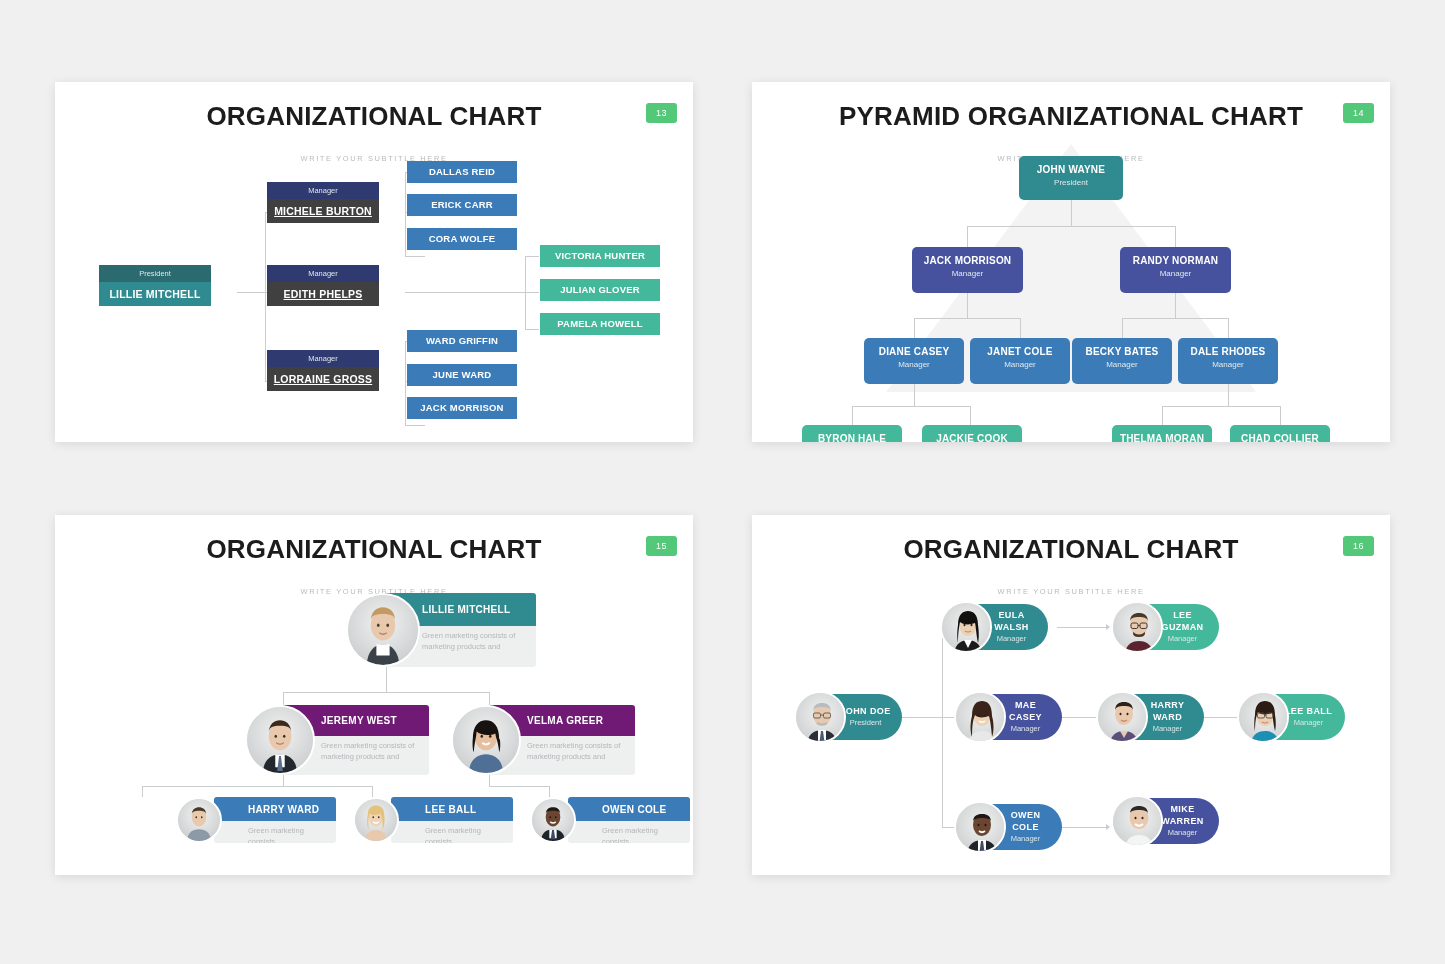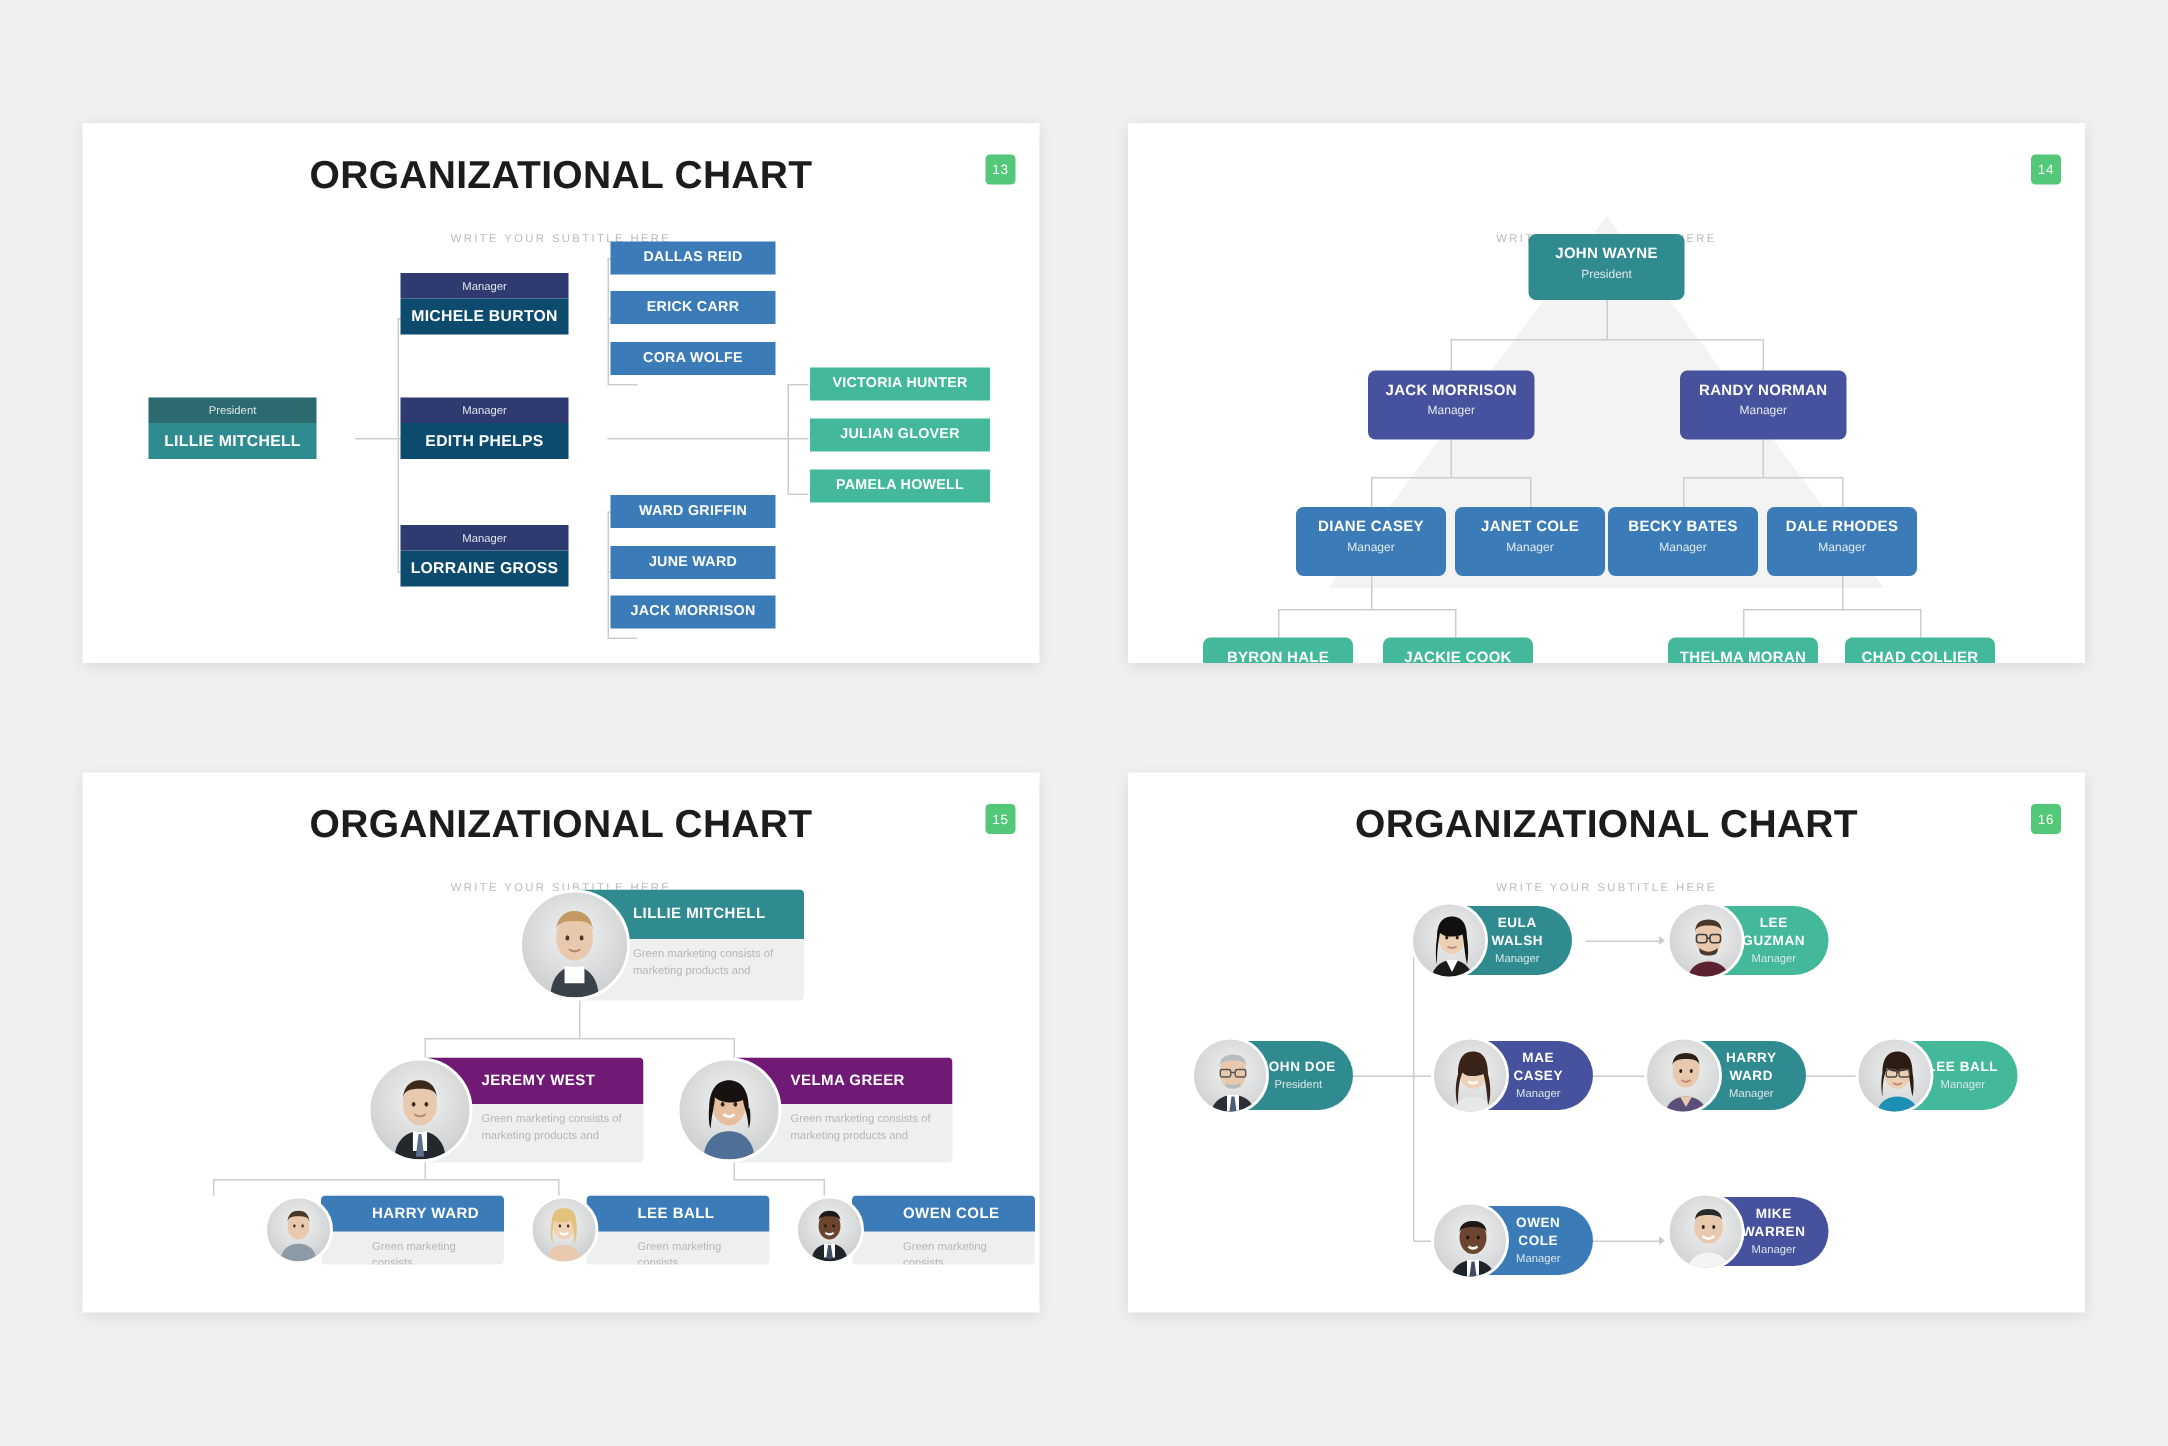--- a/index.html
+++ b/index.html
@@ -31,21 +31,21 @@
     color: #1c1c1c;
   }
   .slide-subtitle {
     position: absolute; left: 0; right: 0; top: 44px;
     text-align: center;
     font-size: 7.5px; letter-spacing: 1.6px;
     color: #b8bcbe; font-weight: normal; margin-top: 28px;
   }
   .page-badge {
     position: absolute; right: 16px; top: 21px;
-    width: 20px; height: 20px; border-radius: 3px;
+    width: 31px; height: 20px; border-radius: 3px;
     background: #52c878; color: #ffffff;
     font-size: 9px; display: flex; align-items: center; justify-content: center;
     letter-spacing: 0.5px;
   }
 
   
   .ln { position: absolute; background: #c9cdd0; }
   .lnh { height: 1px; }
   .lnv { width: 1px; }
 
@@ -62,21 +62,21 @@
     letter-spacing: 0.2px;
   }
   .s13 .two-row { width: 112px; height: 41px; }
   .s13 .flat {
     width: 110px; height: 22px; line-height: 22px;
     font-size: 9.5px; font-weight: bold; letter-spacing: 0.2px;
   }
   .teal-h { background: #2b6a6e; }
   .teal-b { background: #2f8b8f; }
   .navy-h { background: #2e3a70; }
-  .navy-b { background: #0c4a6e; }
+  .navy-b { background: #404040; text-decoration: underline; }
   .blue-f { background: #3b7cb8; }
   .green-f { background: #43b89a; }
 
   
   .s14 .pyr-bg {
     position: absolute;
     width: 0; height: 0;
     border-left: 185px solid transparent;
     border-right: 185px solid transparent;
     border-bottom: 248px solid #f3f3f3;
@@ -210,20 +210,21 @@
     <div class="node two-row" style="left:212px; top:268px;">
       <div class="hdr navy-h">Manager</div>
       <div class="nm navy-b">LORRAINE GROSS</div>
     </div>
     <div class="node flat blue-f" style="left:352px; top:248px;">WARD GRIFFIN</div>
     <div class="node flat blue-f" style="left:352px; top:282px;">JUNE WARD</div>
     <div class="node flat blue-f" style="left:352px; top:315px;">JACK MORRISON</div>
   </div>
 
   <div class="slide s14" id="slide-14">
+    <div class="slide-title">PYRAMID ORGANIZATIONAL CHART</div>
     <div class="slide-subtitle">WRITE YOUR SUBTITLE HERE</div>
     <div class="page-badge">14</div>
 
     <div class="pyr-bg"></div>
 
     <div class="ln lnv" style="left:319px; top:118px; height:26px;"></div>
     <div class="ln lnh" style="left:215px; top:144px; width:208px;"></div>
     <div class="ln lnv" style="left:215px; top:144px; height:21px;"></div>
     <div class="ln lnv" style="left:423px; top:144px; height:21px;"></div>
 

